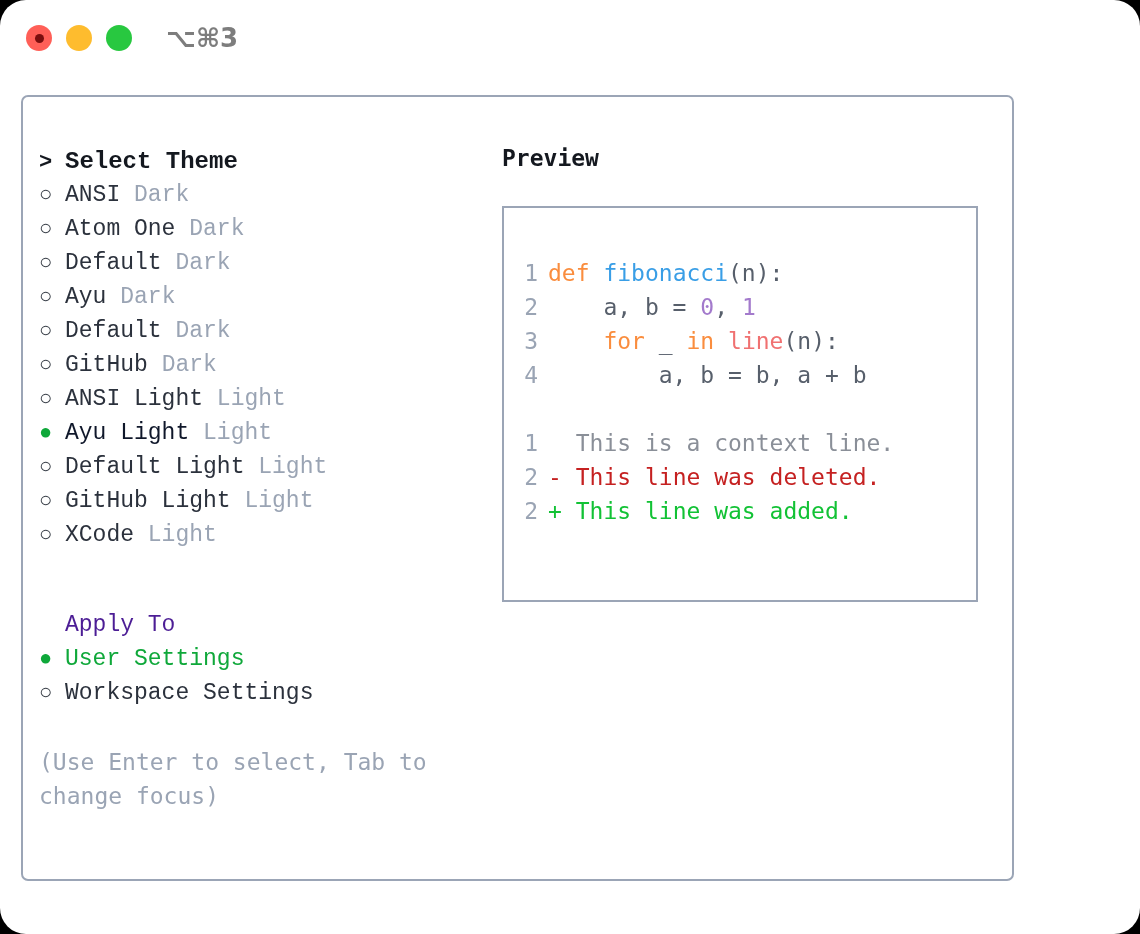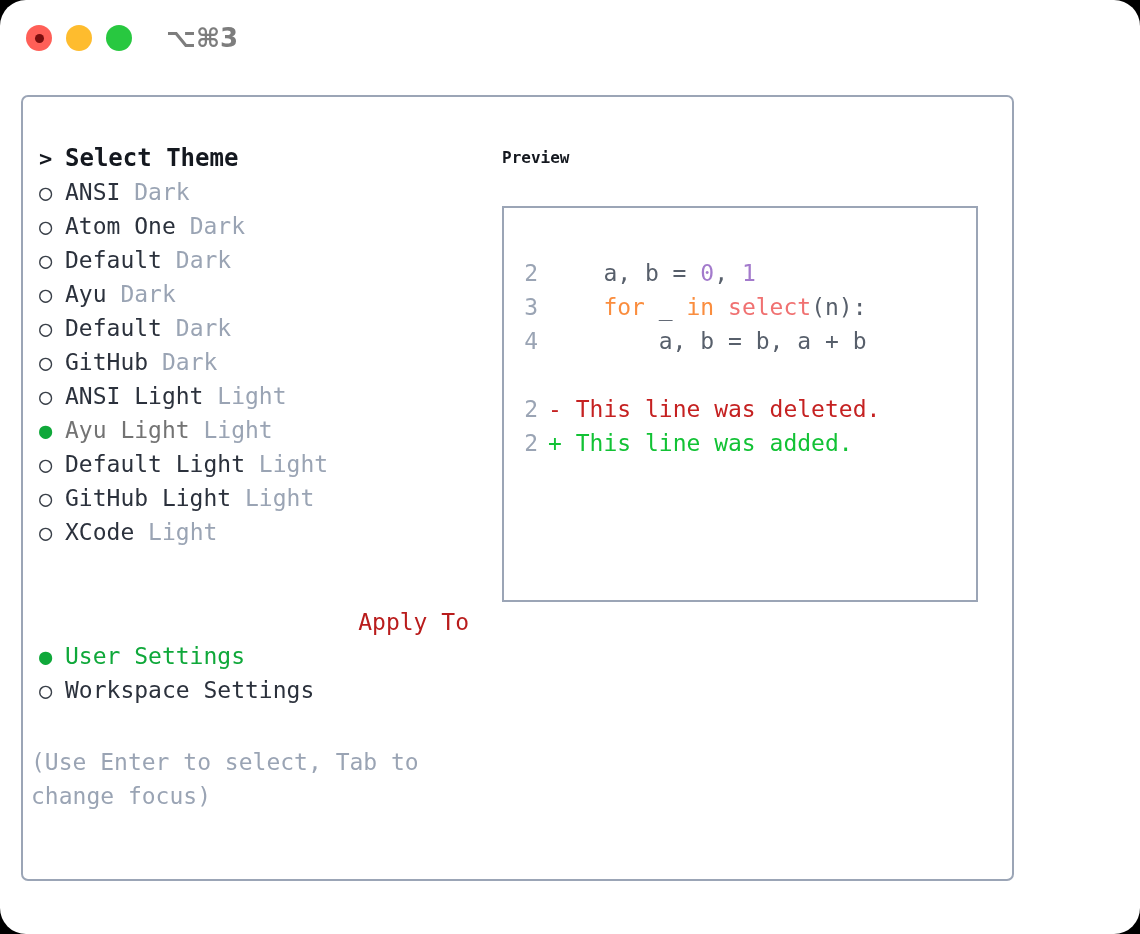--- a/index.html
+++ b/index.html
@@ -91,78 +91,78 @@
 
   
   #theme-column {
     position: absolute;
     left: 16px;
     top: 44px;
     width: 430px;
   }
   .row {
     height: 34px;
-    line-height: 34px;
+    line-height: 41px;
     font-size: 23px;
     white-space: nowrap;
     display: block;
+    font-family: Liberation Mono, monospace;
   }
   .marker {
     display: inline-block;
     width: 26px;
     color: #3A4049;
     font-size: 22px;
   }
   .marker.sel { color: #0FA83A; }
   #section-title {
     font-weight: bold;
     color: #14181F;
     font-size: 24px;
   }
   #section-title .marker { color: #14181F; font-weight: bold; }
   .theme-name { color: #2B313C; }
-  .theme-name.selected { color: #737373; }
+  .theme-name.selected { color: #0f172a; }
   .theme-kind { color: #9AA4B4; }
 
   
   #apply-group {
     position: absolute;
     left: 16px;
     top: 508px;
     width: 430px;
   }
   #apply-title {
-    color: #b91c1c;
-    font-size: 23px;
-    text-align: right;
+    color: #4c1d95;
+    font-size: 23px;
   }
   #apply-title .marker { color: transparent; }
   .apply-label { color: #2B313C; margin-top: 31px; }
   .apply-label.selected { color: #0FA83A; }
 
   
   #hint-text {
     position: absolute;
-    left: 8px;
+    left: 16px;
     top: 648px;
     width: 400px;
     font-size: 23px;
     line-height: 34px;
     color: #9AA4B4;
   }
 
   
   #preview-column {
     position: absolute;
     left: 479px;
     top: 44px;
     width: 490px;
   }
   #preview-title {
-    font-size: 16px;
+    font-size: 23px;
     font-weight: bold;
     color: #14181F;
     line-height: 34px;
   }
   #preview-box {
     margin-top: 31px;
     width: 476px;
     height: 396px;
     border: 2px solid #9BA5B6;
     box-sizing: border-box;
@@ -236,26 +236,28 @@
             <div class="row"><span class="marker">○</span><span class="apply-label">Workspace Settings</span></div>
           </div>
       </div>
 
       <div id="hint-text">(Use Enter to select, Tab to change focus)</div>
 
       <div id="preview-column">
         <div id="preview-title">Preview</div>
         <div id="preview-box">
           <div id="code-lines">
+              <div class="code-line"><span class="lnum">1</span><span class="kw">def </span><span class="fn">fibonacci</span><span class="plain">(n):</span></div>
               <div class="code-line"><span class="lnum">2</span><span class="plain">    a, b = </span><span class="num">0</span><span class="plain">, </span><span class="num">1</span></div>
-              <div class="code-line"><span class="lnum">3</span><span class="plain">    </span><span class="kw">for</span><span class="plain"> _ </span><span class="kw">in</span><span class="plain"> </span><span class="builtin">select</span><span class="plain">(n):</span></div>
+              <div class="code-line"><span class="lnum">3</span><span class="plain">    </span><span class="kw">for</span><span class="plain"> _ </span><span class="kw">in</span><span class="plain"> </span><span class="builtin">line</span><span class="plain">(n):</span></div>
               <div class="code-line"><span class="lnum">4</span><span class="plain">        a, b = b, a + b</span></div>
             </div>
           <div class="blank-line"></div>
           <div id="diff-lines">
+              <div class="code-line"><span class="lnum">1</span><span class="diff-ctx"> </span><span class="diff-ctx"> This is a context line.</span></div>
               <div class="code-line"><span class="lnum">2</span><span class="diff-del">-</span><span class="diff-del"> This line was deleted.</span></div>
               <div class="code-line"><span class="lnum">2</span><span class="diff-add">+</span><span class="diff-add"> This line was added.</span></div>
             </div>
         </div>
       </div>
 
     </div>
   </div>
 </div>
 

